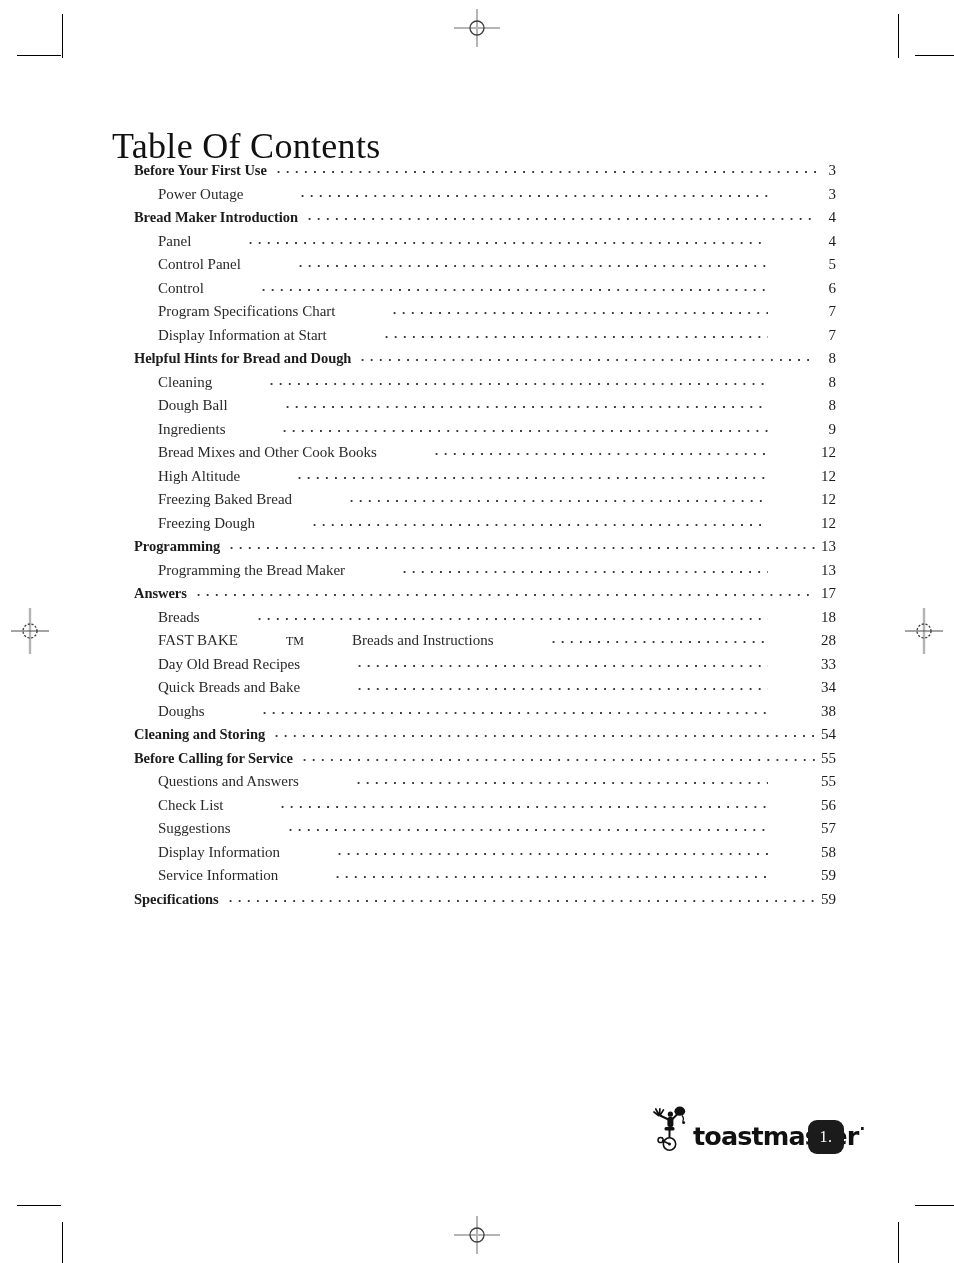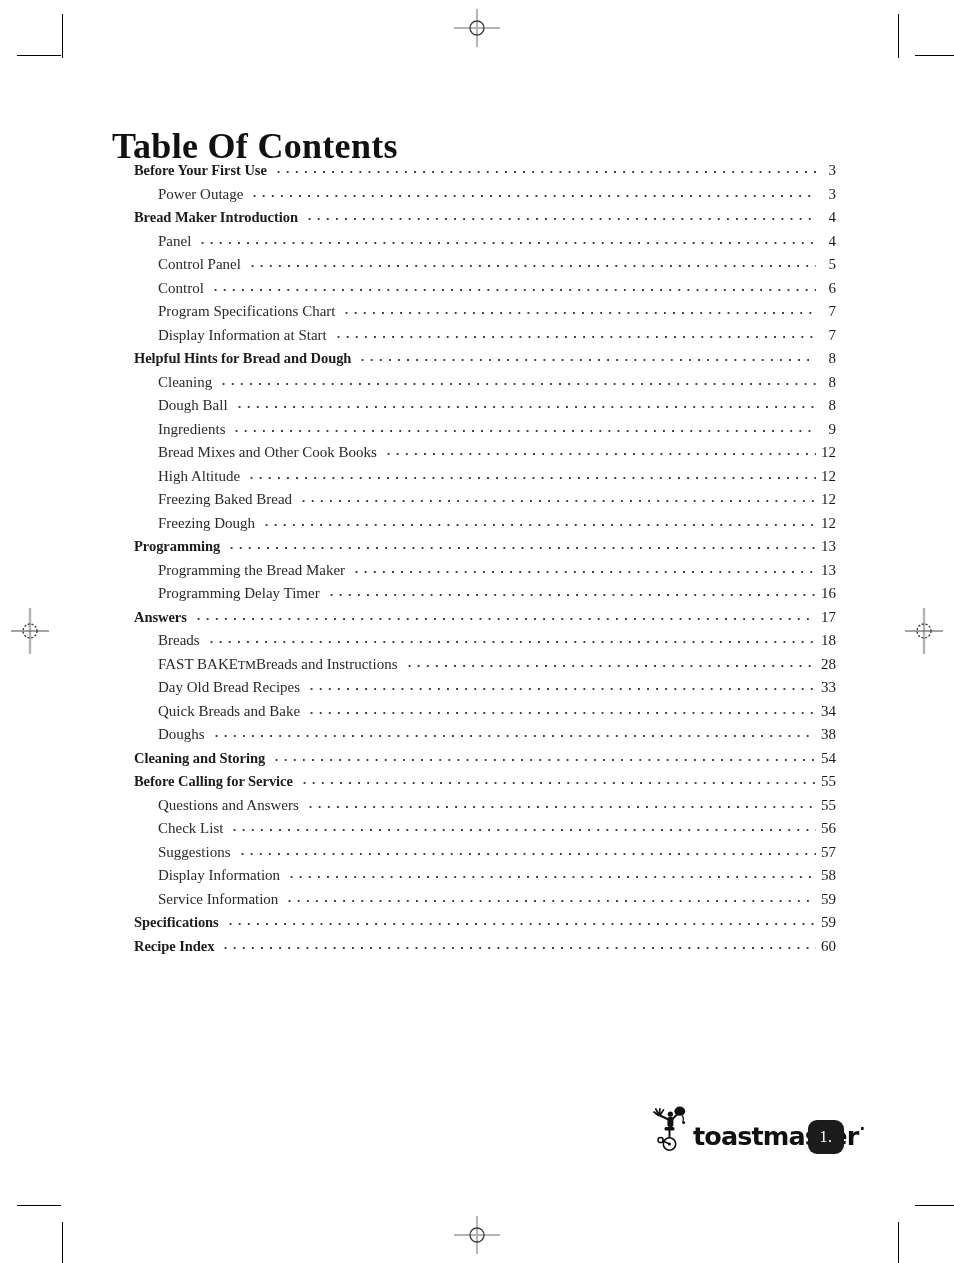--- a/index.html
+++ b/index.html
@@ -40,21 +40,21 @@
     height: 1263px;
   }
 
   .toc-title {
     position: absolute;
     left: 112px;
     top: 101px;
     font-size: 36px;
     letter-spacing: 0.3px;
     color: #111111;
-    font-weight: bold;
+    font-weight: normal;
     font-family: "Liberation Serif", "DejaVu Serif", serif;
     white-space: nowrap;
   }
 
   .toc {
     position: absolute;
     left: 134px;
     top: 161px;
     width: 702px;
   }
@@ -70,20 +70,21 @@
     flex: 0 0 auto;
     font-size: 14.5px;
     color: #1c1c1c;
   }
   .toc-row.level1 .toc-label {
     font-weight: bold;
     letter-spacing: -0.05px;
   }
   .toc-row.level2 {
     padding-left: 24px;
+    gap: 48px;
   }
   .toc-row.level2 .toc-label {
     font-weight: normal;
     font-size: 15px;
     color: #2a2a2a;
   }
 
   
   .toc-dots {
     flex: 1 1 auto;
@@ -308,25 +309,20 @@
       <div class="toc-row level1">
         <span class="toc-label">Programming</span>
         <span class="toc-dots"></span>
         <span class="toc-page">13</span>
       </div>
       <div class="toc-row level2">
         <span class="toc-label">Programming the Bread Maker</span>
         <span class="toc-dots"></span>
         <span class="toc-page">13</span>
       </div>
-      <div class="toc-row level2">
-        <span class="toc-label">Programming Delay Timer</span>
-        <span class="toc-dots"></span>
-        <span class="toc-page">16</span>
-      </div>
       <div class="toc-row level1">
         <span class="toc-label">Answers</span>
         <span class="toc-dots"></span>
         <span class="toc-page">17</span>
       </div>
       <div class="toc-row level2">
         <span class="toc-label">Breads</span>
         <span class="toc-dots"></span>
         <span class="toc-page">18</span>
       </div>
@@ -384,25 +380,20 @@
       </div>
       <div class="toc-row level2">
         <span class="toc-label">Service Information</span>
         <span class="toc-dots"></span>
         <span class="toc-page">59</span>
       </div>
       <div class="toc-row level1">
         <span class="toc-label">Specifications</span>
         <span class="toc-dots"></span>
         <span class="toc-page">59</span>
-      </div>
-      <div class="toc-row level1">
-        <span class="toc-label">Recipe Index</span>
-        <span class="toc-dots"></span>
-        <span class="toc-page">60</span>
       </div>
     </div>
 
   <div class="footer">
     <span class="logo-mark">
       <svg width="40" height="52" viewBox="0 0 40 52">
 
         <circle cx="18.5" cy="41" r="6.2" fill="none" stroke="#111111" stroke-width="1.6"></circle>
         <circle cx="18.5" cy="41" r="1.5" fill="#111111"></circle>
 

